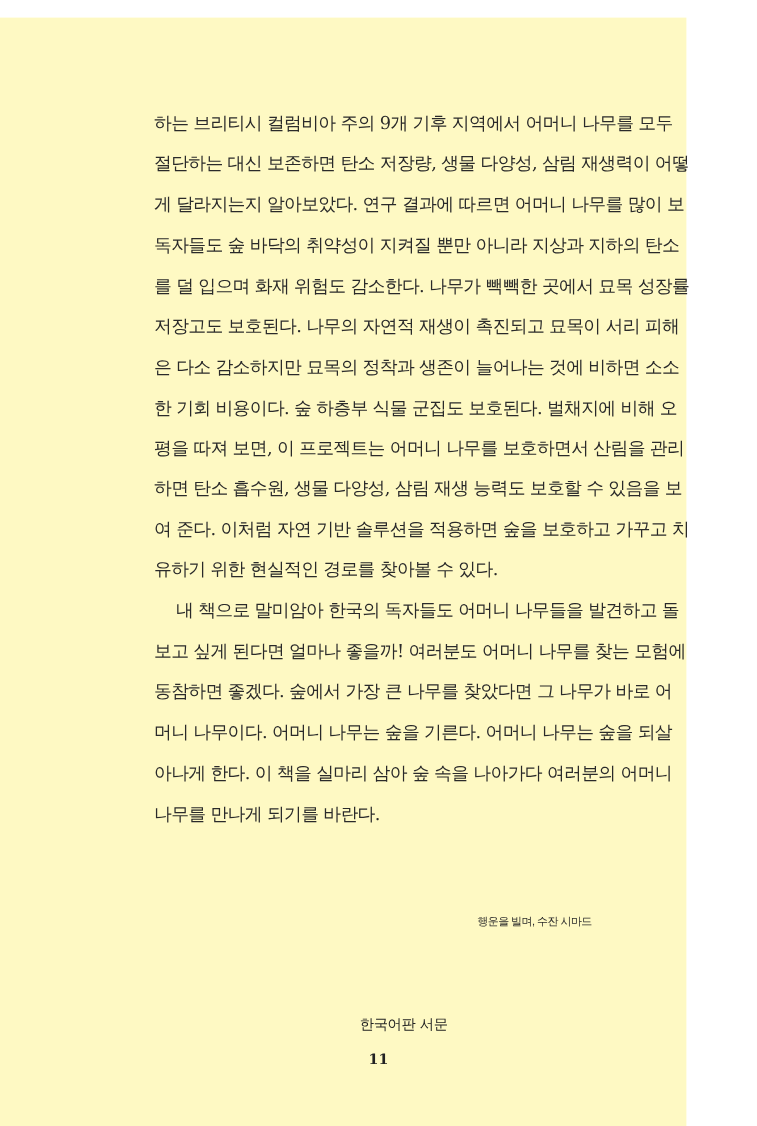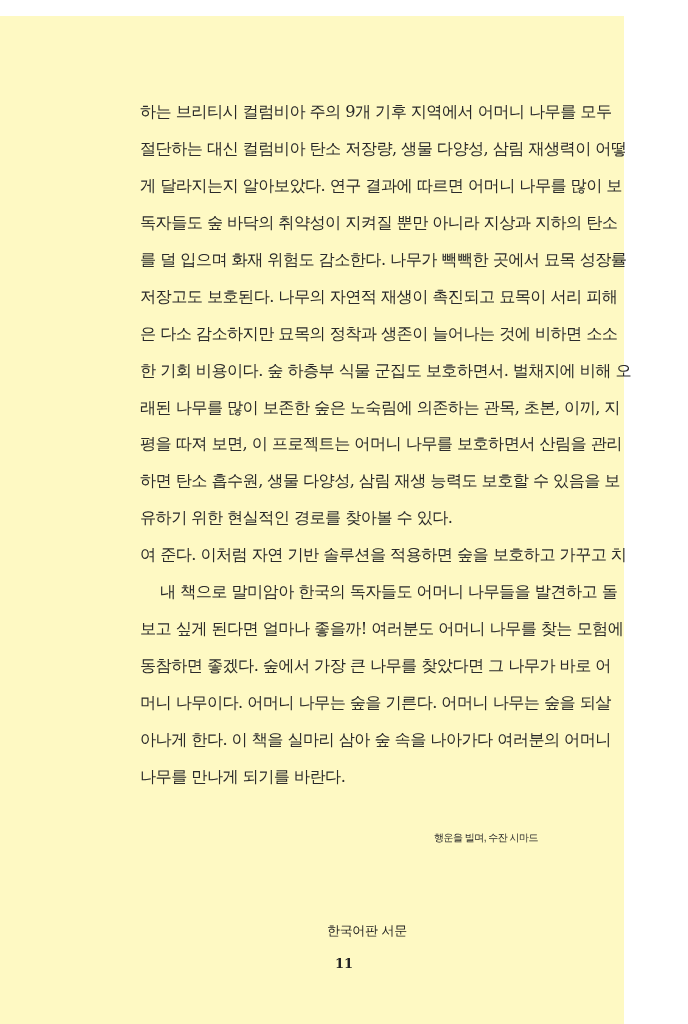--- a/index.html
+++ b/index.html
@@ -35,32 +35,31 @@
       position: absolute; left: 0; width: 688px; top: 940px; text-align: center;
       font-family: "DejaVu Serif", serif; font-weight: bold; font-size: 13px; color: #222;
     }
   </style>
 </head>
 <body>
 
 <div class="page">
   <div class="body-text">
     <div class="line">하는 브리티시 컬럼비아 주의 9개 기후 지역에서 어머니 나무를 모두</div>
-    <div class="line">절단하는 대신 컬럼비아 탄소 저장량, 생물 다양성, 삼림 재생력이 어떻</div>
+    <div class="line">절단하는 대신 보존하면 탄소 저장량, 생물 다양성, 삼림 재생력이 어떻</div>
     <div class="line">게 달라지는지 알아보았다. 연구 결과에 따르면 어머니 나무를 많이 보</div>
     <div class="line">독자들도 숲 바닥의 취약성이 지켜질 뿐만 아니라 지상과 지하의 탄소</div>
     <div class="line">를 덜 입으며 화재 위험도 감소한다. 나무가 빽빽한 곳에서 묘목 성장률</div>
     <div class="line">저장고도 보호된다. 나무의 자연적 재생이 촉진되고 묘목이 서리 피해</div>
     <div class="line">은 다소 감소하지만 묘목의 정착과 생존이 늘어나는 것에 비하면 소소</div>
-    <div class="line">한 기회 비용이다. 숲 하층부 식물 군집도 보호하면서. 벌채지에 비해 오</div>
-    <div class="line">래된 나무를 많이 보존한 숲은 노숙림에 의존하는 관목, 초본, 이끼, 지</div>
+    <div class="line">한 기회 비용이다. 숲 하층부 식물 군집도 보호된다. 벌채지에 비해 오</div>
     <div class="line">평을 따져 보면, 이 프로젝트는 어머니 나무를 보호하면서 산림을 관리</div>
     <div class="line">하면 탄소 흡수원, 생물 다양성, 삼림 재생 능력도 보호할 수 있음을 보</div>
+    <div class="line">여 준다. 이처럼 자연 기반 솔루션을 적용하면 숲을 보호하고 가꾸고 치</div>
     <div class="line last">유하기 위한 현실적인 경로를 찾아볼 수 있다.</div>
-    <div class="line">여 준다. 이처럼 자연 기반 솔루션을 적용하면 숲을 보호하고 가꾸고 치</div>
     <div class="line indent">내 책으로 말미암아 한국의 독자들도 어머니 나무들을 발견하고 돌</div>
     <div class="line">보고 싶게 된다면 얼마나 좋을까! 여러분도 어머니 나무를 찾는 모험에</div>
     <div class="line">동참하면 좋겠다. 숲에서 가장 큰 나무를 찾았다면  그 나무가 바로 어</div>
     <div class="line">머니 나무이다. 어머니 나무는 숲을 기른다. 어머니 나무는 숲을 되살</div>
     <div class="line">아나게 한다. 이 책을 실마리 삼아 숲 속을 나아가다 여러분의 어머니</div>
     <div class="line last">나무를 만나게 되기를 바란다.</div>
   </div>
 
   <div class="signature">행운을 빌며, 수잔 시마드</div>
 

